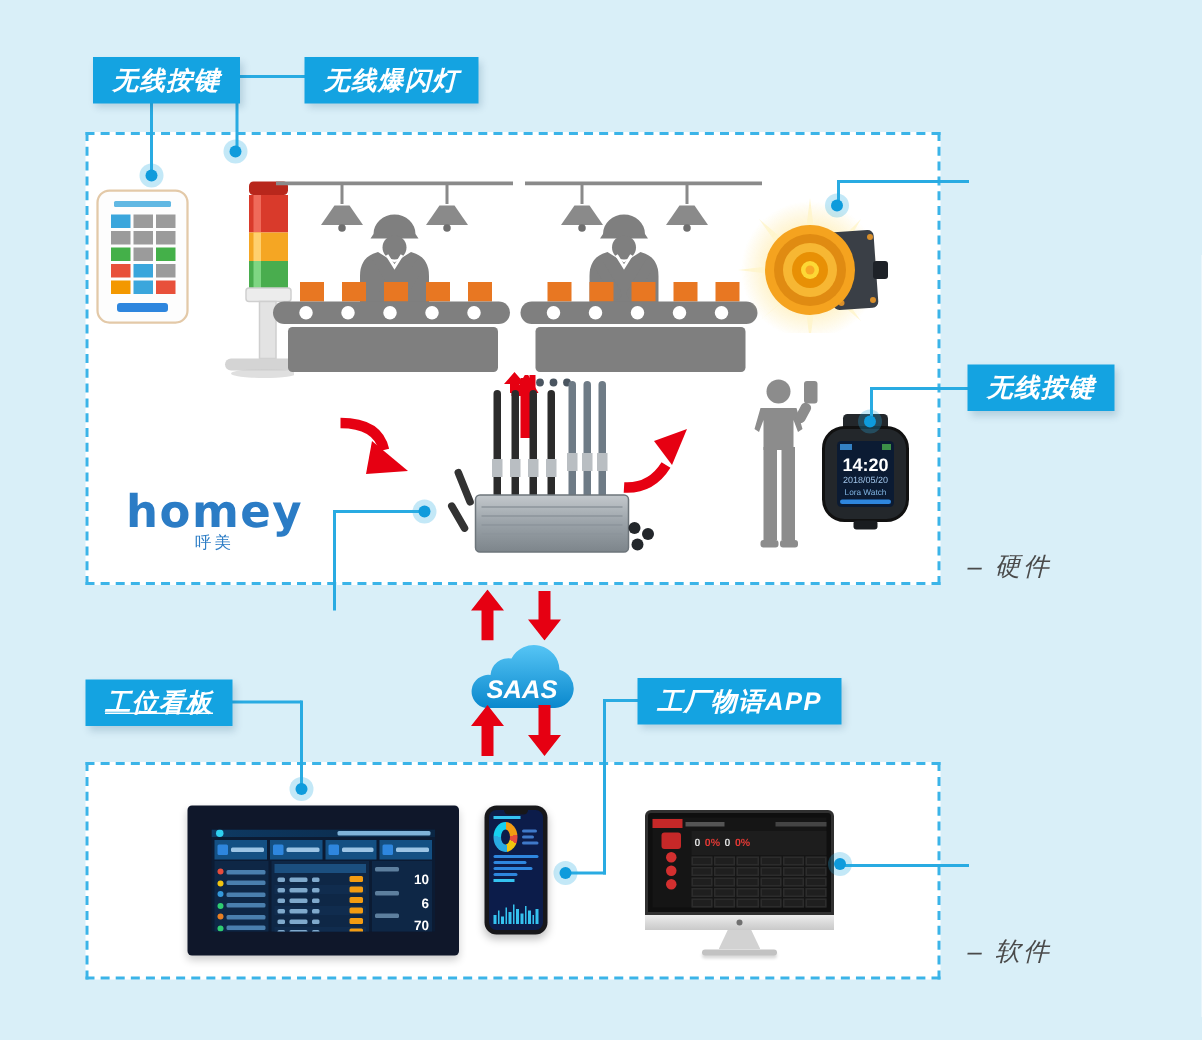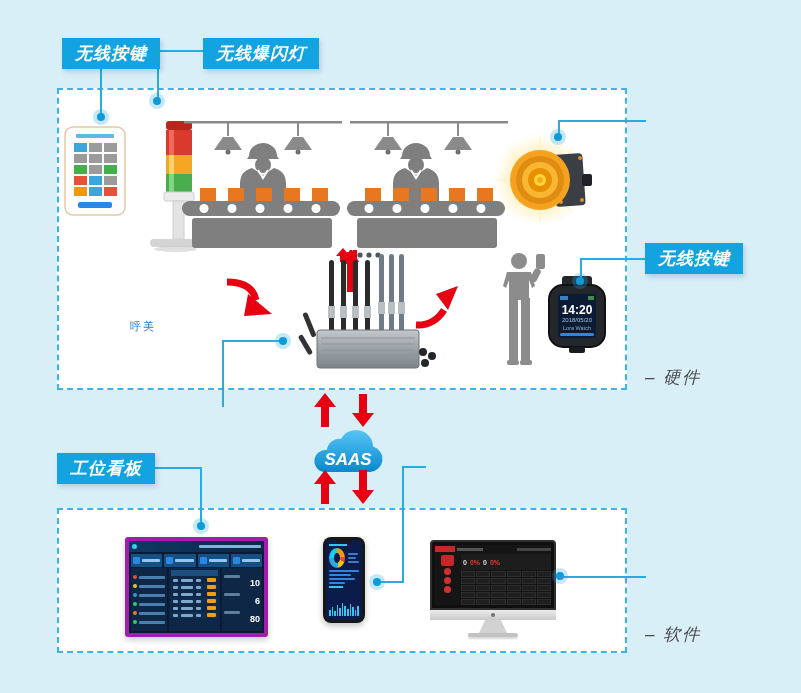--- a/index.html
+++ b/index.html
@@ -10,22 +10,22 @@
        font-size:17px;line-height:1;padding:7px 13px;box-shadow:2px 3px 5px rgba(0,60,100,.18);
        white-space:nowrap;letter-spacing:1px;}
   .cline{position:absolute;background:#29abe2;}
   .dot{position:absolute;width:8px;height:8px;border-radius:50%;background:#0e9bdc;
        box-shadow:0 0 0 4px rgba(41,171,226,.28);}
   .side-label{position:absolute;font-style:italic;font-size:17px;color:#4a4a4a;letter-spacing:2px;}
   .abs{position:absolute;}
   .logo-text{font-weight:bold;font-size:30px;color:#2b7cc5;letter-spacing:1px;font-family:"DejaVu Sans",sans-serif;}
   .logo-sub{font-size:11px;color:#2b7cc5;margin-top:-5px;margin-left:46px;letter-spacing:2px;}
   
-  .monitor{position:absolute;left:125px;top:537px;width:143px;height:100px;background:#a21caf;
-           border-radius:3px;padding:4px;box-sizing:border-box;box-shadow:0 3px 6px rgba(0,0,0,.2);}
+  .monitor{position:absolute;left:125px;top:537px;width:181px;height:100px;background:#0f172a;
+           border-radius:3px;padding:16px;box-sizing:border-box;box-shadow:0 3px 6px rgba(0,0,0,.2);}
   .mscreen{width:100%;height:100%;background:#0b1b33;display:flex;flex-direction:column;overflow:hidden;}
   .mhead{height:11px;background:linear-gradient(90deg,#0e3a63,#0a2644);display:flex;align-items:center;
          justify-content:space-between;padding:0 3px;}
   .mhead .cdot{width:5px;height:5px;border-radius:50%;background:#2fd0f0;}
   .mhead .hbar{width:62px;height:3px;background:#7fb3d9;border-radius:1px;}
   .mstats{display:flex;gap:2px;margin:2px 2px 1px 2px;}
   .mstats .cell{flex:1;height:13px;background:#145083;display:flex;align-items:center;gap:2px;padding:0 2px;}
   .mstats .ic{width:7px;height:7px;background:#2e86de;border-radius:1px;}
   .mstats .tb{flex:1;height:3px;background:#9cc4e4;border-radius:1px;}
   .mmain{flex:1;display:flex;gap:2px;margin:0 2px 2px 2px;}
@@ -450,21 +450,21 @@
           <div class="mstat">
               <span class="lbl"></span>
               <span class="val">10</span>
             </div>
           <div class="mstat">
               <span class="lbl"></span>
               <span class="val">6</span>
             </div>
           <div class="mstat">
               <span class="lbl"></span>
-              <span class="val">80</span>
+              <span class="val">70</span>
             </div>
         </div>
       </div>
     </div>
   </div>
 
   <div class="phone">
     <div class="pscreen">
       <div class="notch"></div>
       <div class="ptitle"></div>
@@ -584,22 +584,24 @@
   <div class="dot" style="left:554px;top:133px;"></div>
   <div class="dot" style="left:576px;top:277px;"></div>
   <div class="dot" style="left:279px;top:337px;"></div>
   <div class="dot" style="left:197px;top:522px;"></div>
   <div class="dot" style="left:373px;top:578px;"></div>
   <div class="dot" style="left:556px;top:572px;"></div>
 
   <div class="tag" style="left:62px;top:38px;">无线按键</div>
   <div class="tag" style="left:203px;top:38px;">无线爆闪灯</div>
   <div class="tag" style="left:645px;top:243px;">无线按键</div>
-  <div class="tag" style="left:57px;top:453px;">工位看板</div>
+  <div class="tag" style="left:57px;top:453px;text-decoration:underline;">工位看板</div>
+  <div class="tag" style="left:425px;top:452px;">工厂物语APP</div>
 
   <div class="side-label" style="left:645px;top:366px;">–  硬件</div>
   <div class="side-label" style="left:645px;top:623px;">–  软件</div>
 
   <div class="abs" style="left:84px;top:324px;">
+    <div class="logo-text">homey</div>
     <div class="logo-sub">呼美</div>
   </div>
 
 </div>
 
 </body></html>

